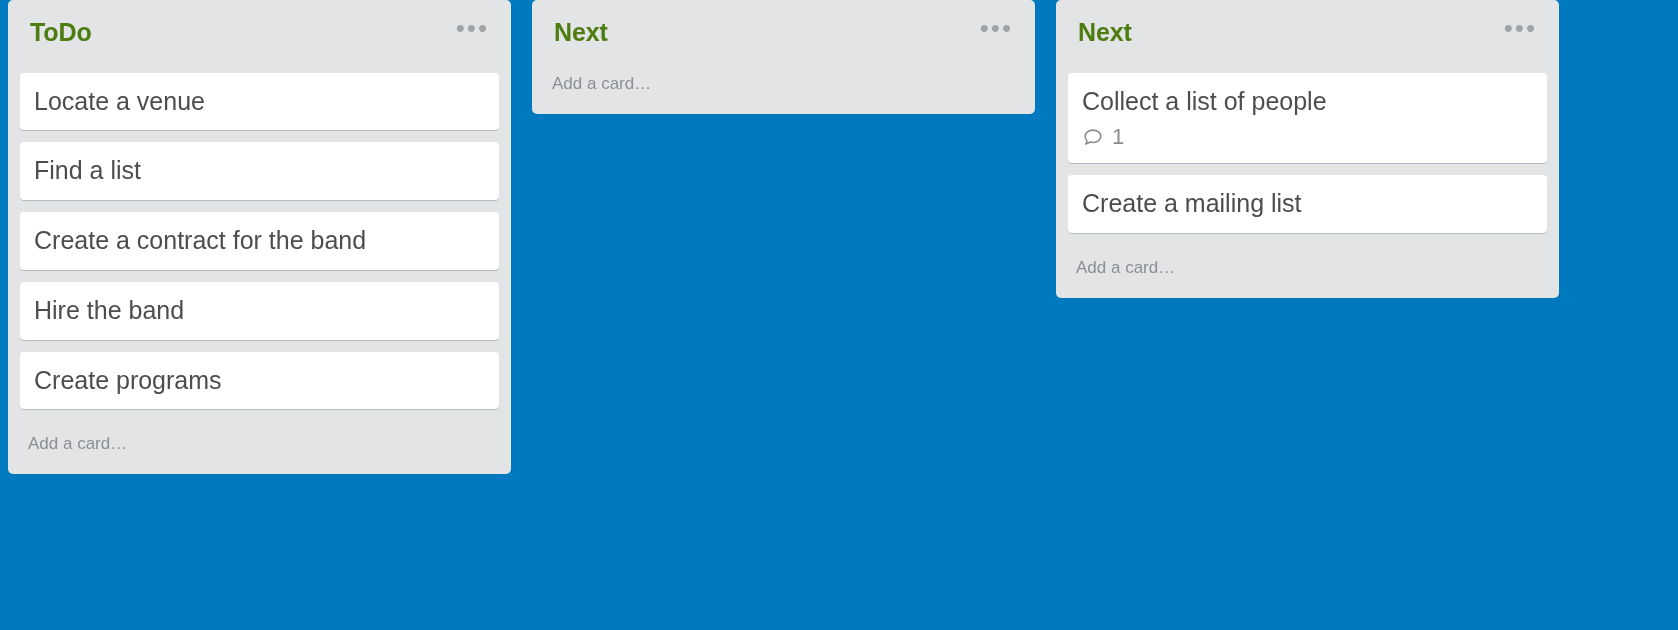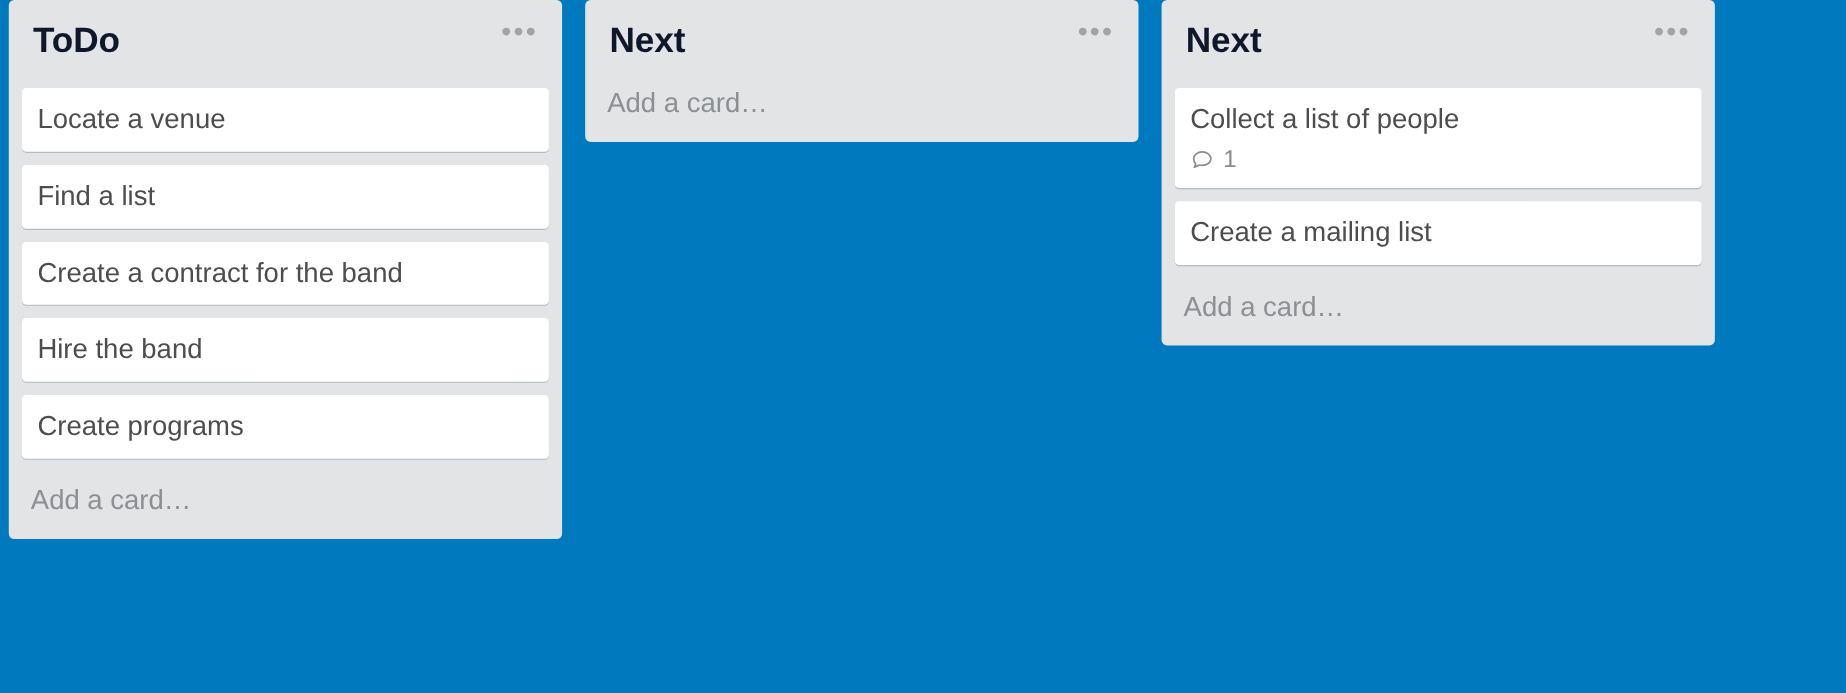--- a/index.html
+++ b/index.html
@@ -94,22 +94,22 @@
 
   .list-header {
     display: flex;
     align-items: flex-start;
     justify-content: space-between;
     padding: 19px 20px 14px 22px;
     box-sizing: border-box;
   }
 
   .list-title {
-    color: #0f172a;
-    font-size: 32px;
+    color: #4d7c0f;
+    font-size: 25px;
     font-weight: bold;
     line-height: 1.1;
     letter-spacing: -0.1px;
   }
 
   .list-menu {
     color: #a0a4a7;
     font-size: 26px;
     line-height: 0.6;
     letter-spacing: 2px;
@@ -159,21 +159,21 @@
   }
 
   .badge-text {
     font-size: 22px;
     line-height: 1;
     color: #8c8c8c;
   }
 
   .add-card {
     color: #8c8f93;
-    font-size: 25px;
+    font-size: 17px;
     line-height: 1;
     padding: 14px 24px 18px 20px;
     box-sizing: border-box;
   }
 </style>
 </head>
 <body style="background: rgb(0, 121, 191);">
 
 <div id="board" style="background: rgb(0, 121, 191);">
 

